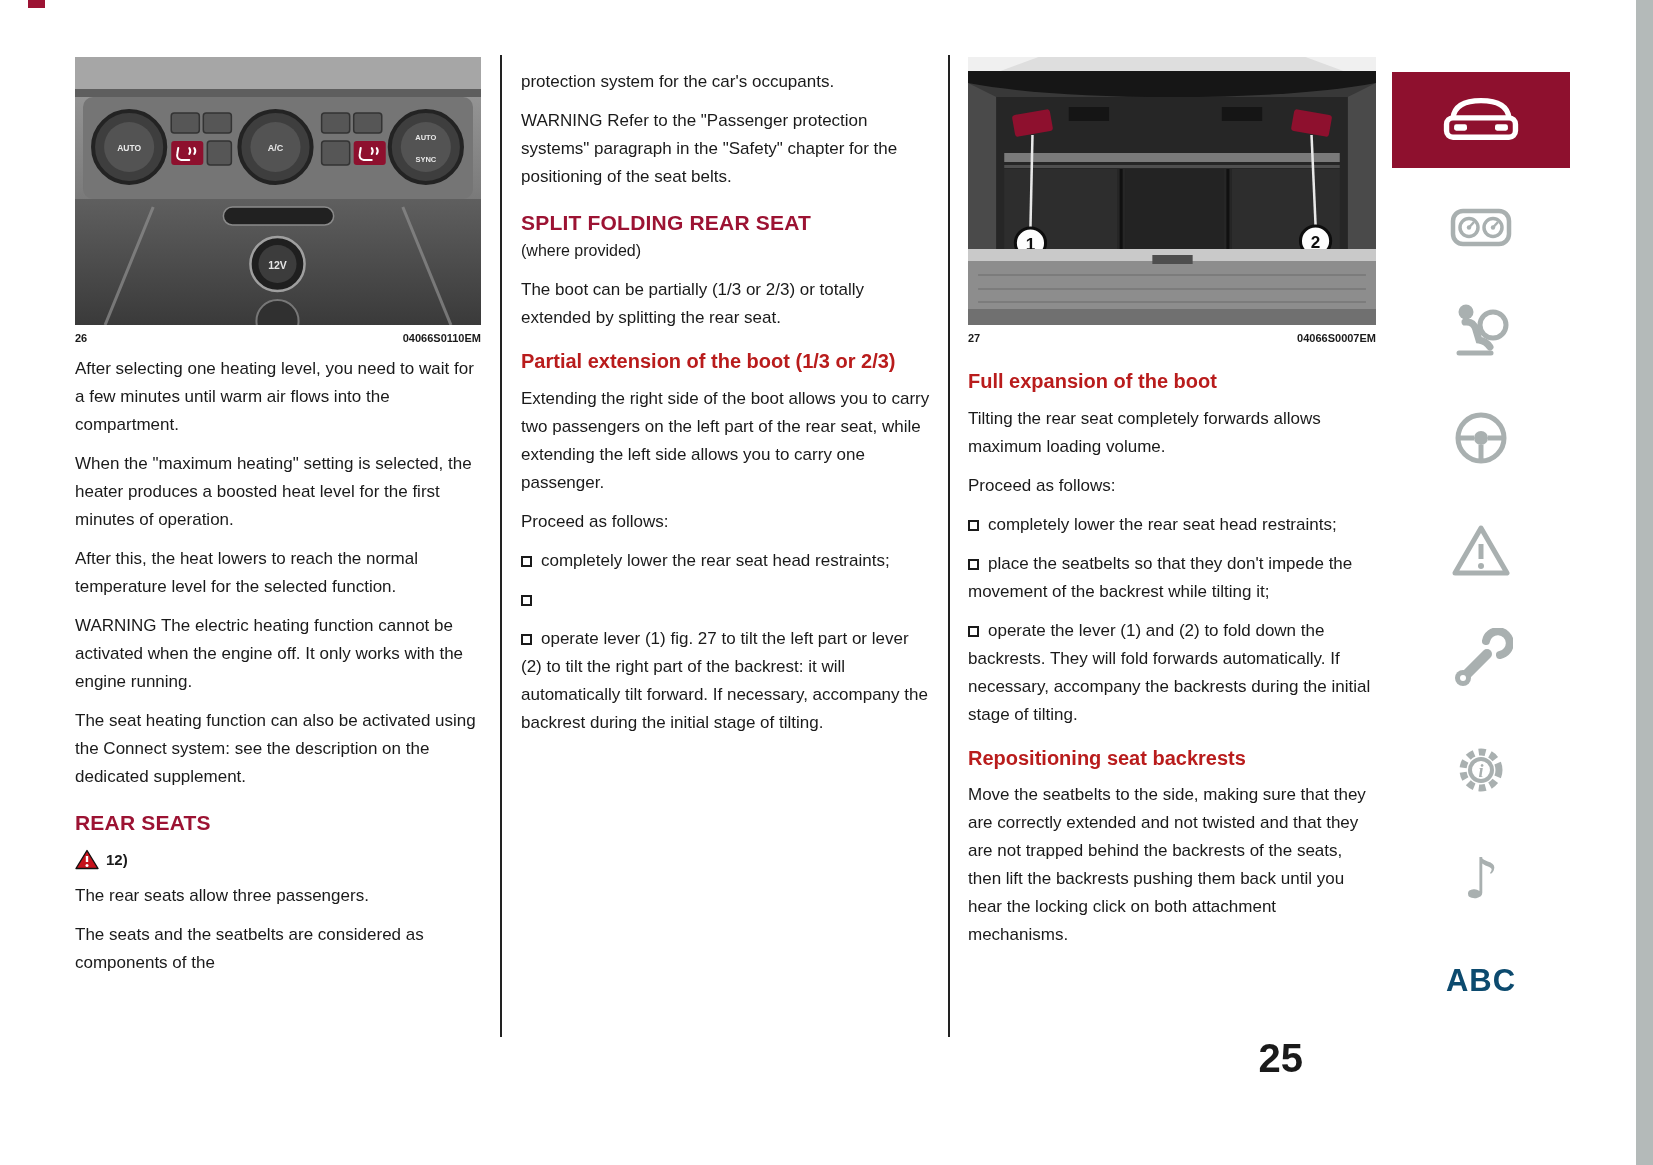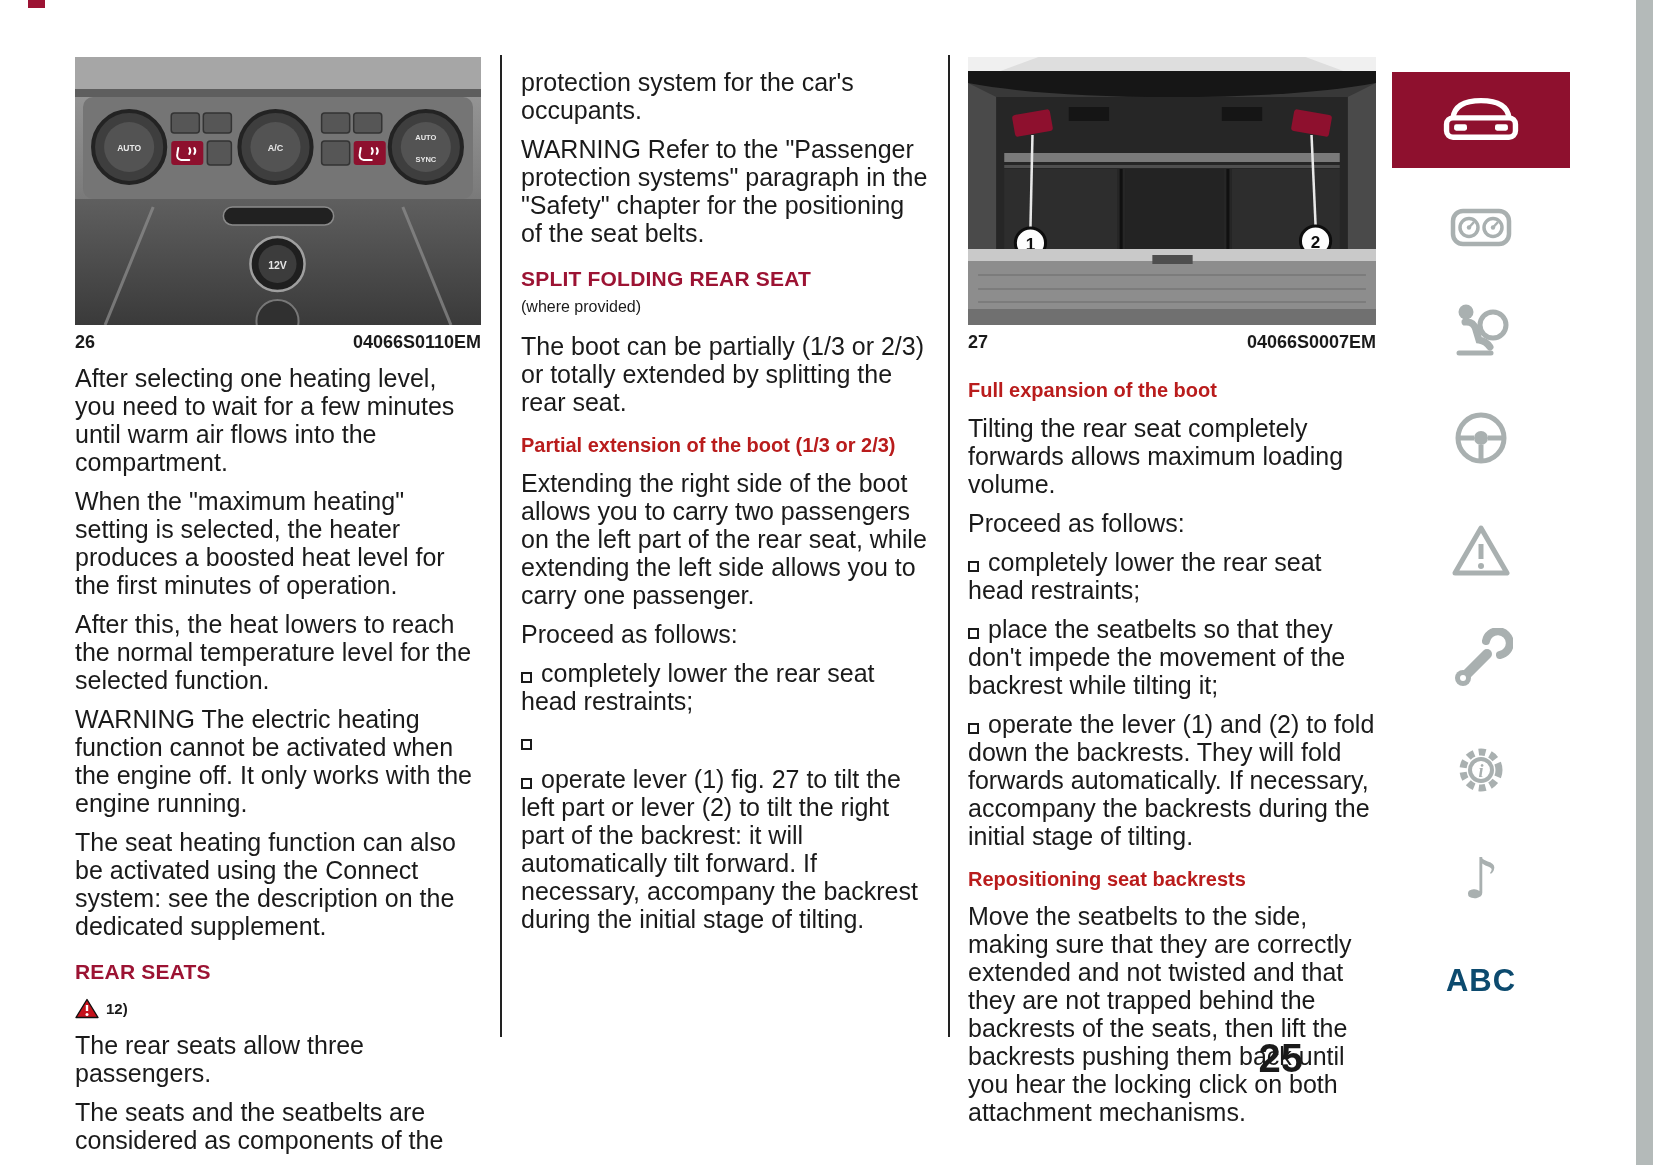--- a/index.html
+++ b/index.html
@@ -12,23 +12,23 @@
 
   .col { position:absolute; top:57px; }
   .col1 { left:75px;  width:406px; }
   .col2 { left:521px; width:409px; }
   .col3 { left:968px; width:408px; }
   .vdiv { position:absolute; top:55px; height:982px; width:2px; background:#222; }
   .d1 { left:500px; } .d2 { left:948px; }
 
   .figbox { width:100%; height:268px; background:#6e6e6e; }
   .figbox svg { display:block; width:100%; height:100%; }
-  .figcap { display:flex; justify-content:space-between; font-weight:bold; font-size:18px; margin-top:7px; }
-
-  p.body { font-size:25px; line-height:28px; margin-top:11px; }
+  .figcap { display:flex; justify-content:space-between; font-weight:bold; font-size:11px; margin-top:7px; }
+
+  p.body { font-size:17px; line-height:28px; margin-top:11px; }
   .mt0 { margin-top:0; }
   .first-after-fig { margin-top:24px; }
 
   h2.major { color:#9c1333; font-size:21px; font-weight:bold; margin-top:20px; margin-bottom:2px; letter-spacing:.2px; }
   h3.minor { color:#b91c1c; font-size:20px; font-weight:bold; line-height:26px; margin-top:16px; margin-bottom:2px; }
   .provided { font-size:16px; line-height:28px; margin-top:2px; }
 
   p.bullet .sq {
     display:inline-block; width:11px; height:11px; border:2.4px solid #1a1a1a;
     margin-right:9px; position:relative; top:0.5px;

